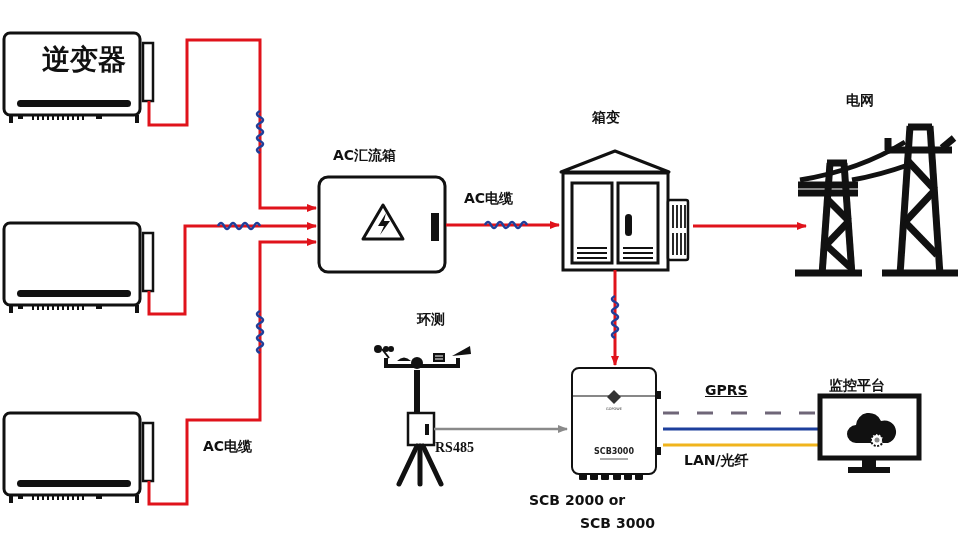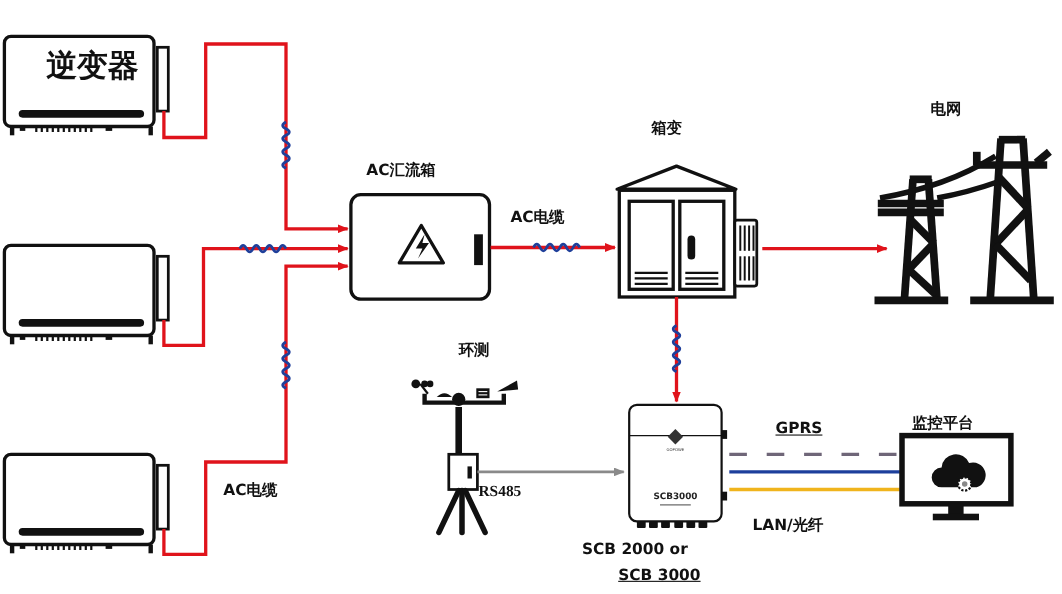--- a/index.html
+++ b/index.html
@@ -195,16 +195,16 @@
 
 <div class="lbl" style="left:42px; top:3px; font-size:28px;margin-top:42px;">逆变器</div>
 <div class="lbl" style="left:333px; top:148px;">AC汇流箱</div>
 <div class="lbl" style="left:464px; top:191px;">AC电缆</div>
 <div class="lbl" style="left:203px; top:439px;">AC电缆</div>
 <div class="lbl" style="left:592px; top:110px;">箱变</div>
 <div class="lbl" style="left:846px; top:93px;">电网</div>
 <div class="lbl" style="left:417px; top:312px;">环测</div>
 <div class="lbl" style="left:435px; top:440px;font-family:Liberation Serif, serif;">RS485</div>
 <div class="lbl" style="left:705px; top:383px;text-decoration:underline;">GPRS</div>
-<div class="lbl" style="left:684px; top:471px;">LAN/光纤</div>
+<div class="lbl" style="left:684px; top:453px;">LAN/光纤</div>
 <div class="lbl" style="left:529px; top:493px;">SCB 2000 or</div>
-<div class="lbl" style="left:562px; top:516px;text-decoration:underline;">SCB 3000</div>
+<div class="lbl" style="left:580px; top:516px;">SCB 3000</div>
 <div class="lbl" style="left:829px; top:365px;margin-top:13px;">监控平台</div>
 
 </body></html>

